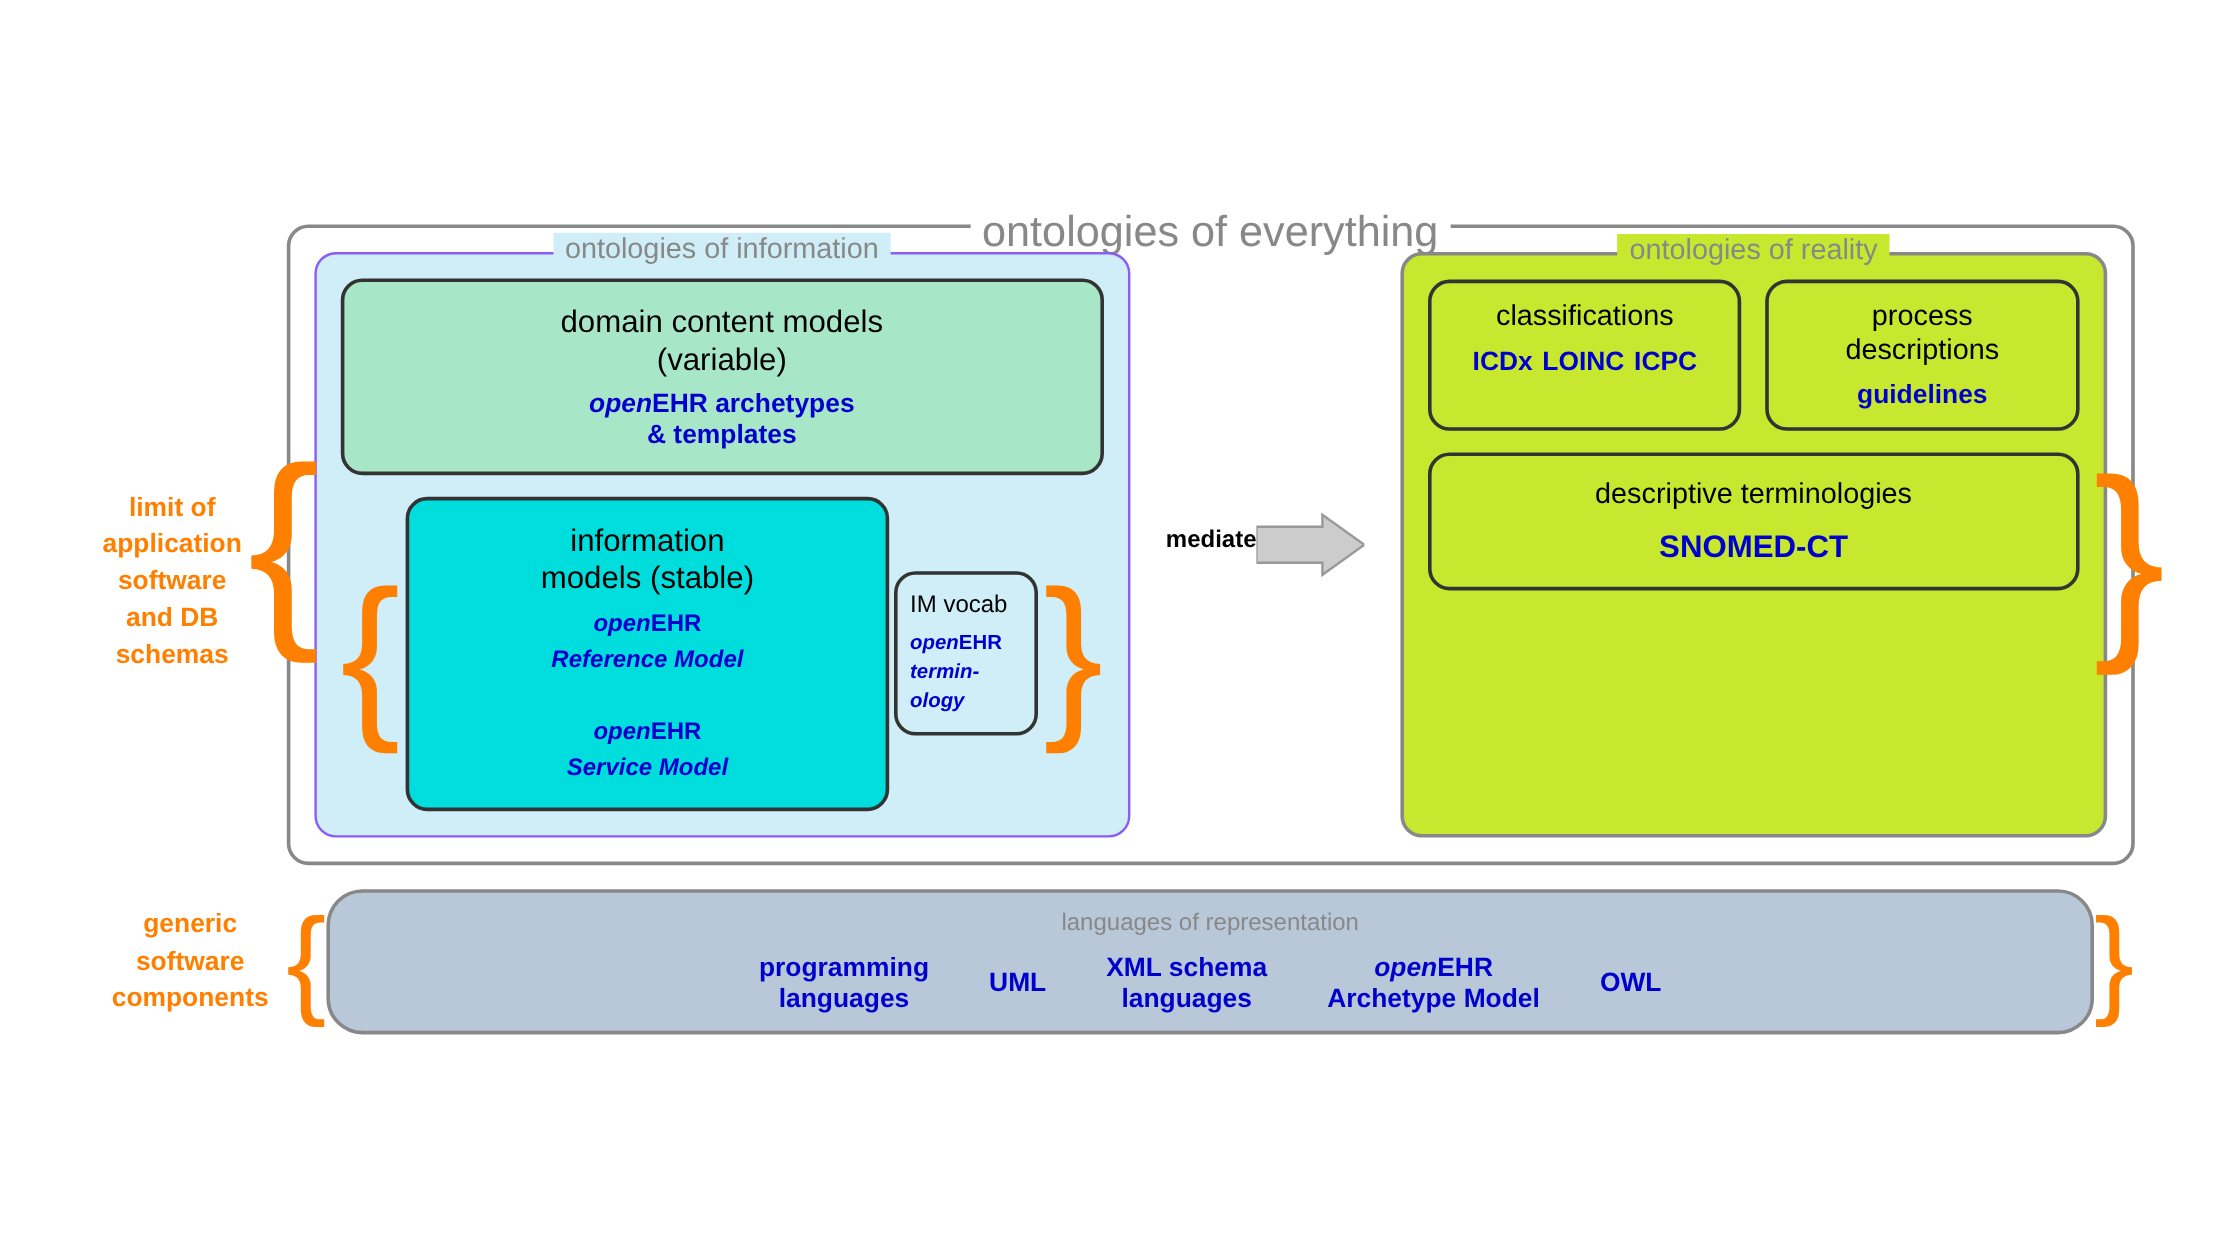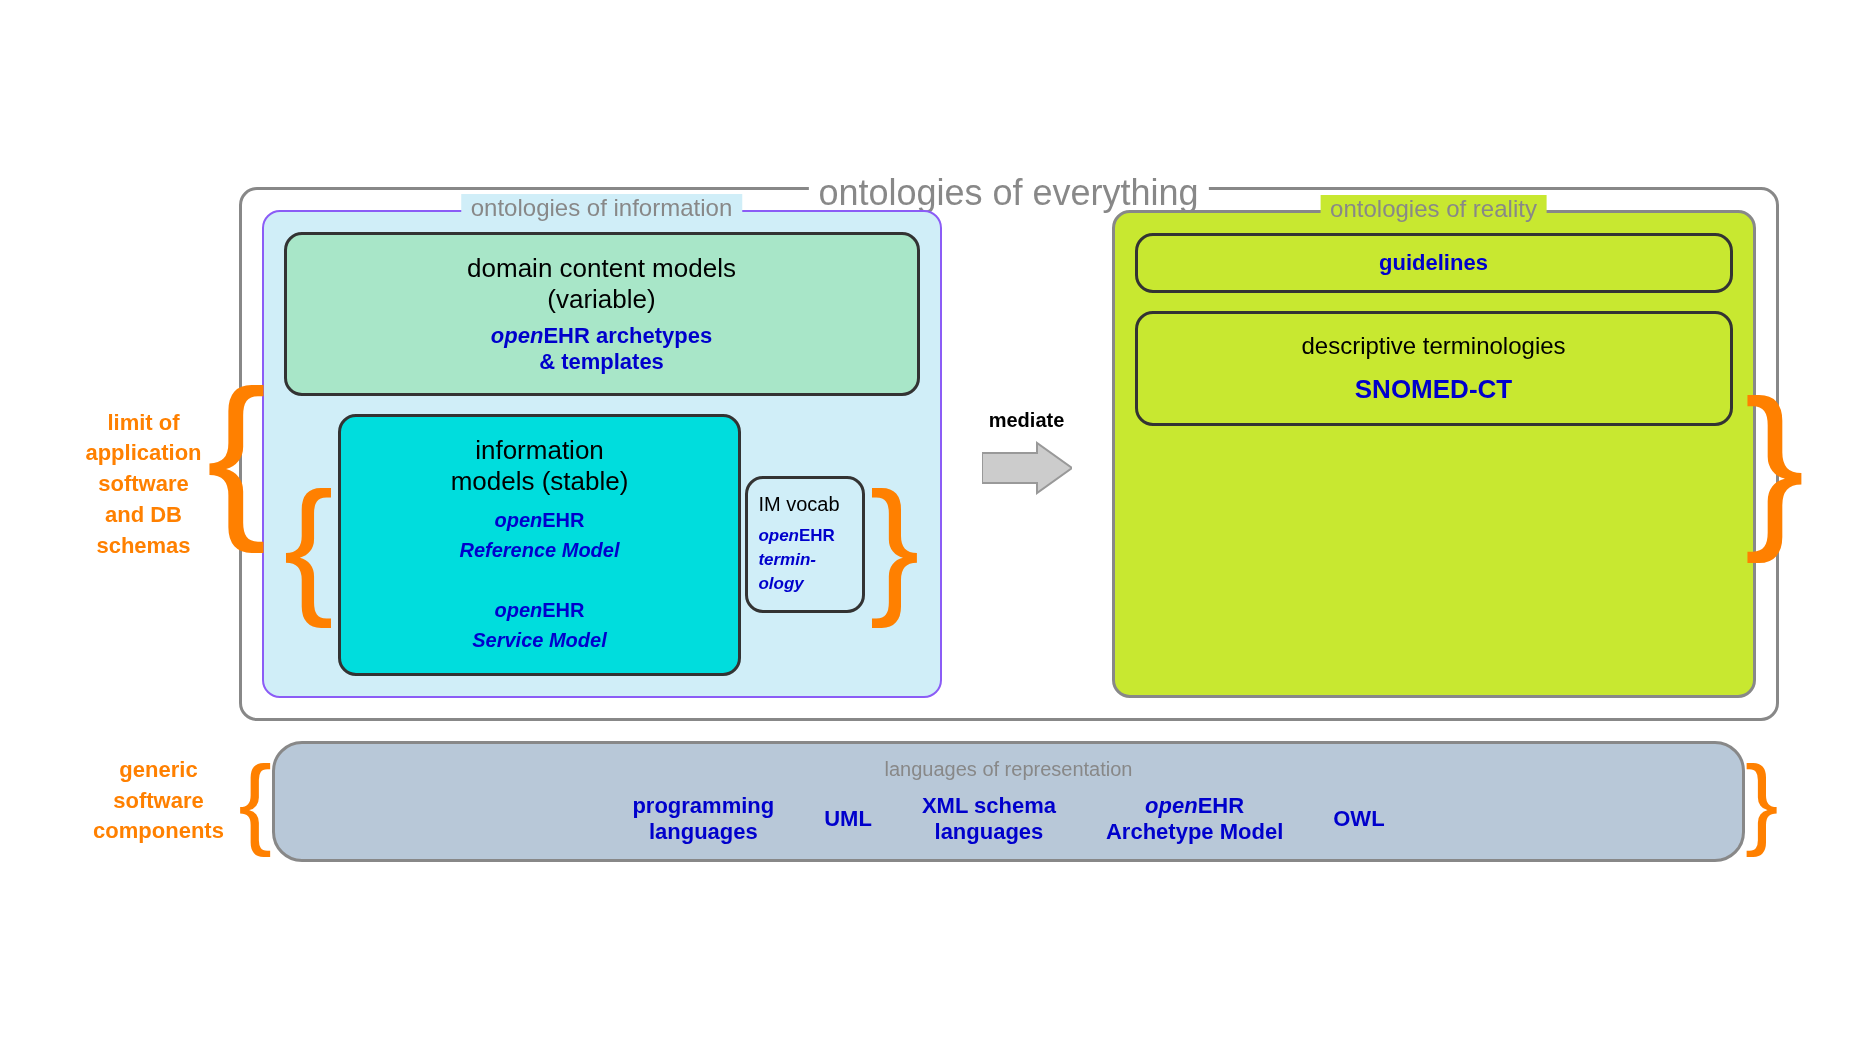--- a/index.html
+++ b/index.html
@@ -284,21 +284,21 @@
       text-align: center;
     }
 
     .lang-item-italic {
       font-style: italic;
     }
 
     
     .mediate-arrow-svg {
       display: flex;
-      flex-direction: column;
+      flex-direction: row;
       align-items: center;
       justify-content: center;
       min-width: 110px;
     }
   </style>
 </head>
 <body>
 
 <div class="main-container">
 
@@ -368,22 +368,34 @@
           <svg width="90" height="60" viewBox="0 0 90 60">
             <polygon points="0,15 55,15 55,5 90,30 55,55 55,45 0,45" fill="#ccc" stroke="#999" stroke-width="2"></polygon>
           </svg>
         </div>
 
         <div class="ontologies-reality">
           <div class="ontologies-reality-label">ontologies of reality</div>
 
           <div class="reality-top-row">
 
+            <div class="classifications-box">
+              <div class="classifications-title">classifications</div>
+              <div class="classifications-items">
+                <span class="classifications-item">ICDx</span>
+                <span class="classifications-item">LOINC</span>
+                <span class="classifications-item">ICPC</span>
+              </div>
+            </div>
 
             <div class="process-desc-box">
+              <div class="process-desc-title">
+                <span>process</span><br>
+                <span>descriptions</span>
+              </div>
               <div class="process-desc-content">guidelines</div>
             </div>
           </div>
 
           <div class="desc-term-box">
             <div class="desc-term-title">descriptive terminologies</div>
             <div class="desc-term-content">SNOMED-CT</div>
           </div>
         </div>
 

